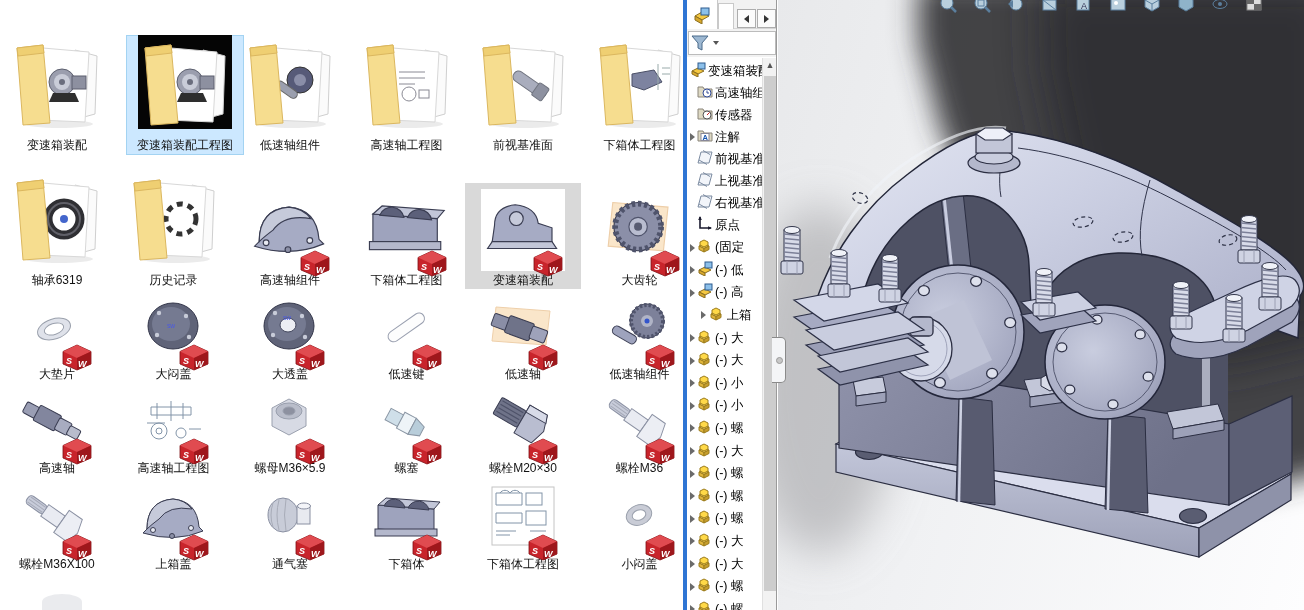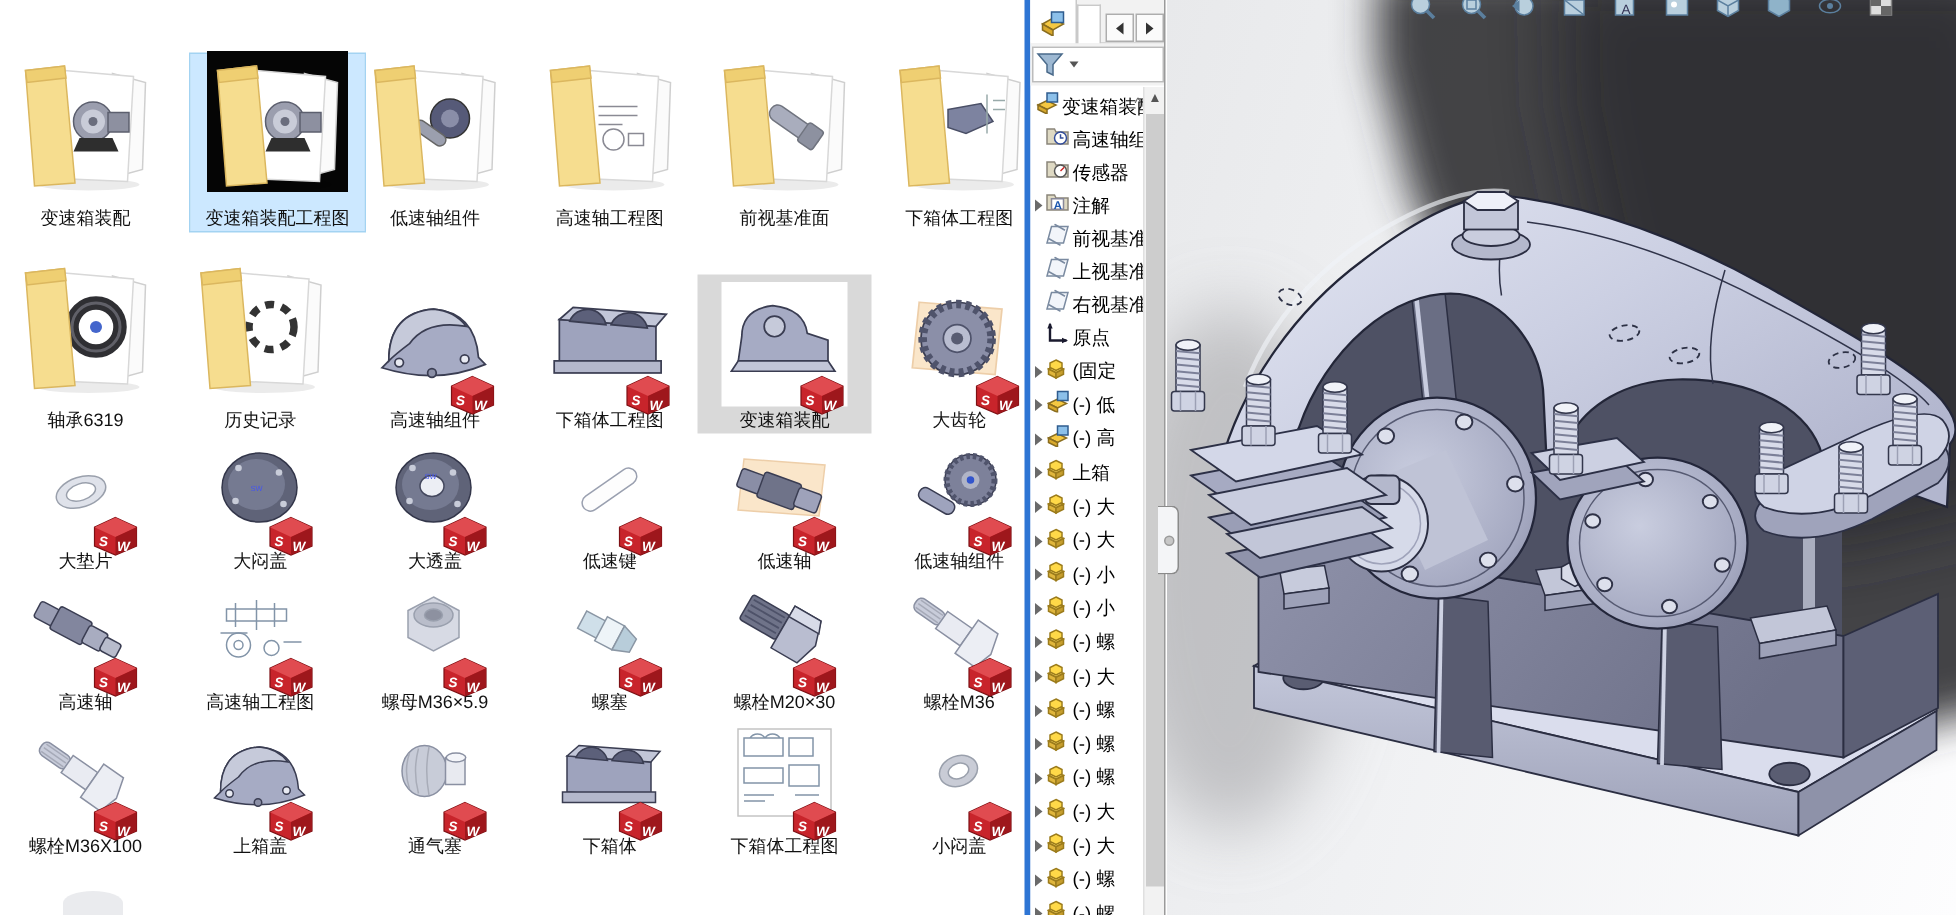--- a/index.html
+++ b/index.html
@@ -740,21 +740,21 @@
         <span class="arr">
           <span style="display:inline-block;width:0;height:0;border-left:5px solid #6a6a6a;border-top:4px solid transparent;border-bottom:4px solid transparent"></span>
         </span>
         <span class="ticon"><svg width="16" height="15" viewBox="0 0 16 15">
             <polygon points="2,9 8,6 14,9 8,12" fill="#f5c842" stroke="#8a6d1f"></polygon>
             <polygon points="2,9 2,12 8,15 8,12" fill="#d9a92c" stroke="#8a6d1f"></polygon>
             <rect x="8" y="1" width="7" height="6" fill="#8cc0ea" stroke="#2f5c8f"></rect>
           </svg></span>
         <span class="tlbl">(-) 高</span>
       </div>
-      <div class="trow" style="top: 246.4px;">
+      <div class="trow" style="top: 246.4px; justify-content: center;">
         <span class="arr">
           <span style="display:inline-block;width:0;height:0;border-left:5px solid #6a6a6a;border-top:4px solid transparent;border-bottom:4px solid transparent"></span>
         </span>
         <span class="ticon"><svg width="16" height="15" viewBox="0 0 16 15">
             <polygon points="2,8 7,5.5 12,8 7,10.5" fill="#ffe06a" stroke="#9c7c1c"></polygon>
             <polygon points="2,8 2,11.5 7,14 7,10.5" fill="#e0b63c" stroke="#9c7c1c"></polygon>
             <polygon points="12,8 12,11.5 7,14 7,10.5" fill="#c69e2e" stroke="#9c7c1c"></polygon>
             <polygon points="7,2 11,4 11,7 7,9 3,7 3,4" fill="#ffd948" stroke="#9c7c1c"></polygon>
           </svg></span>
         <span class="tlbl">上箱</span>

